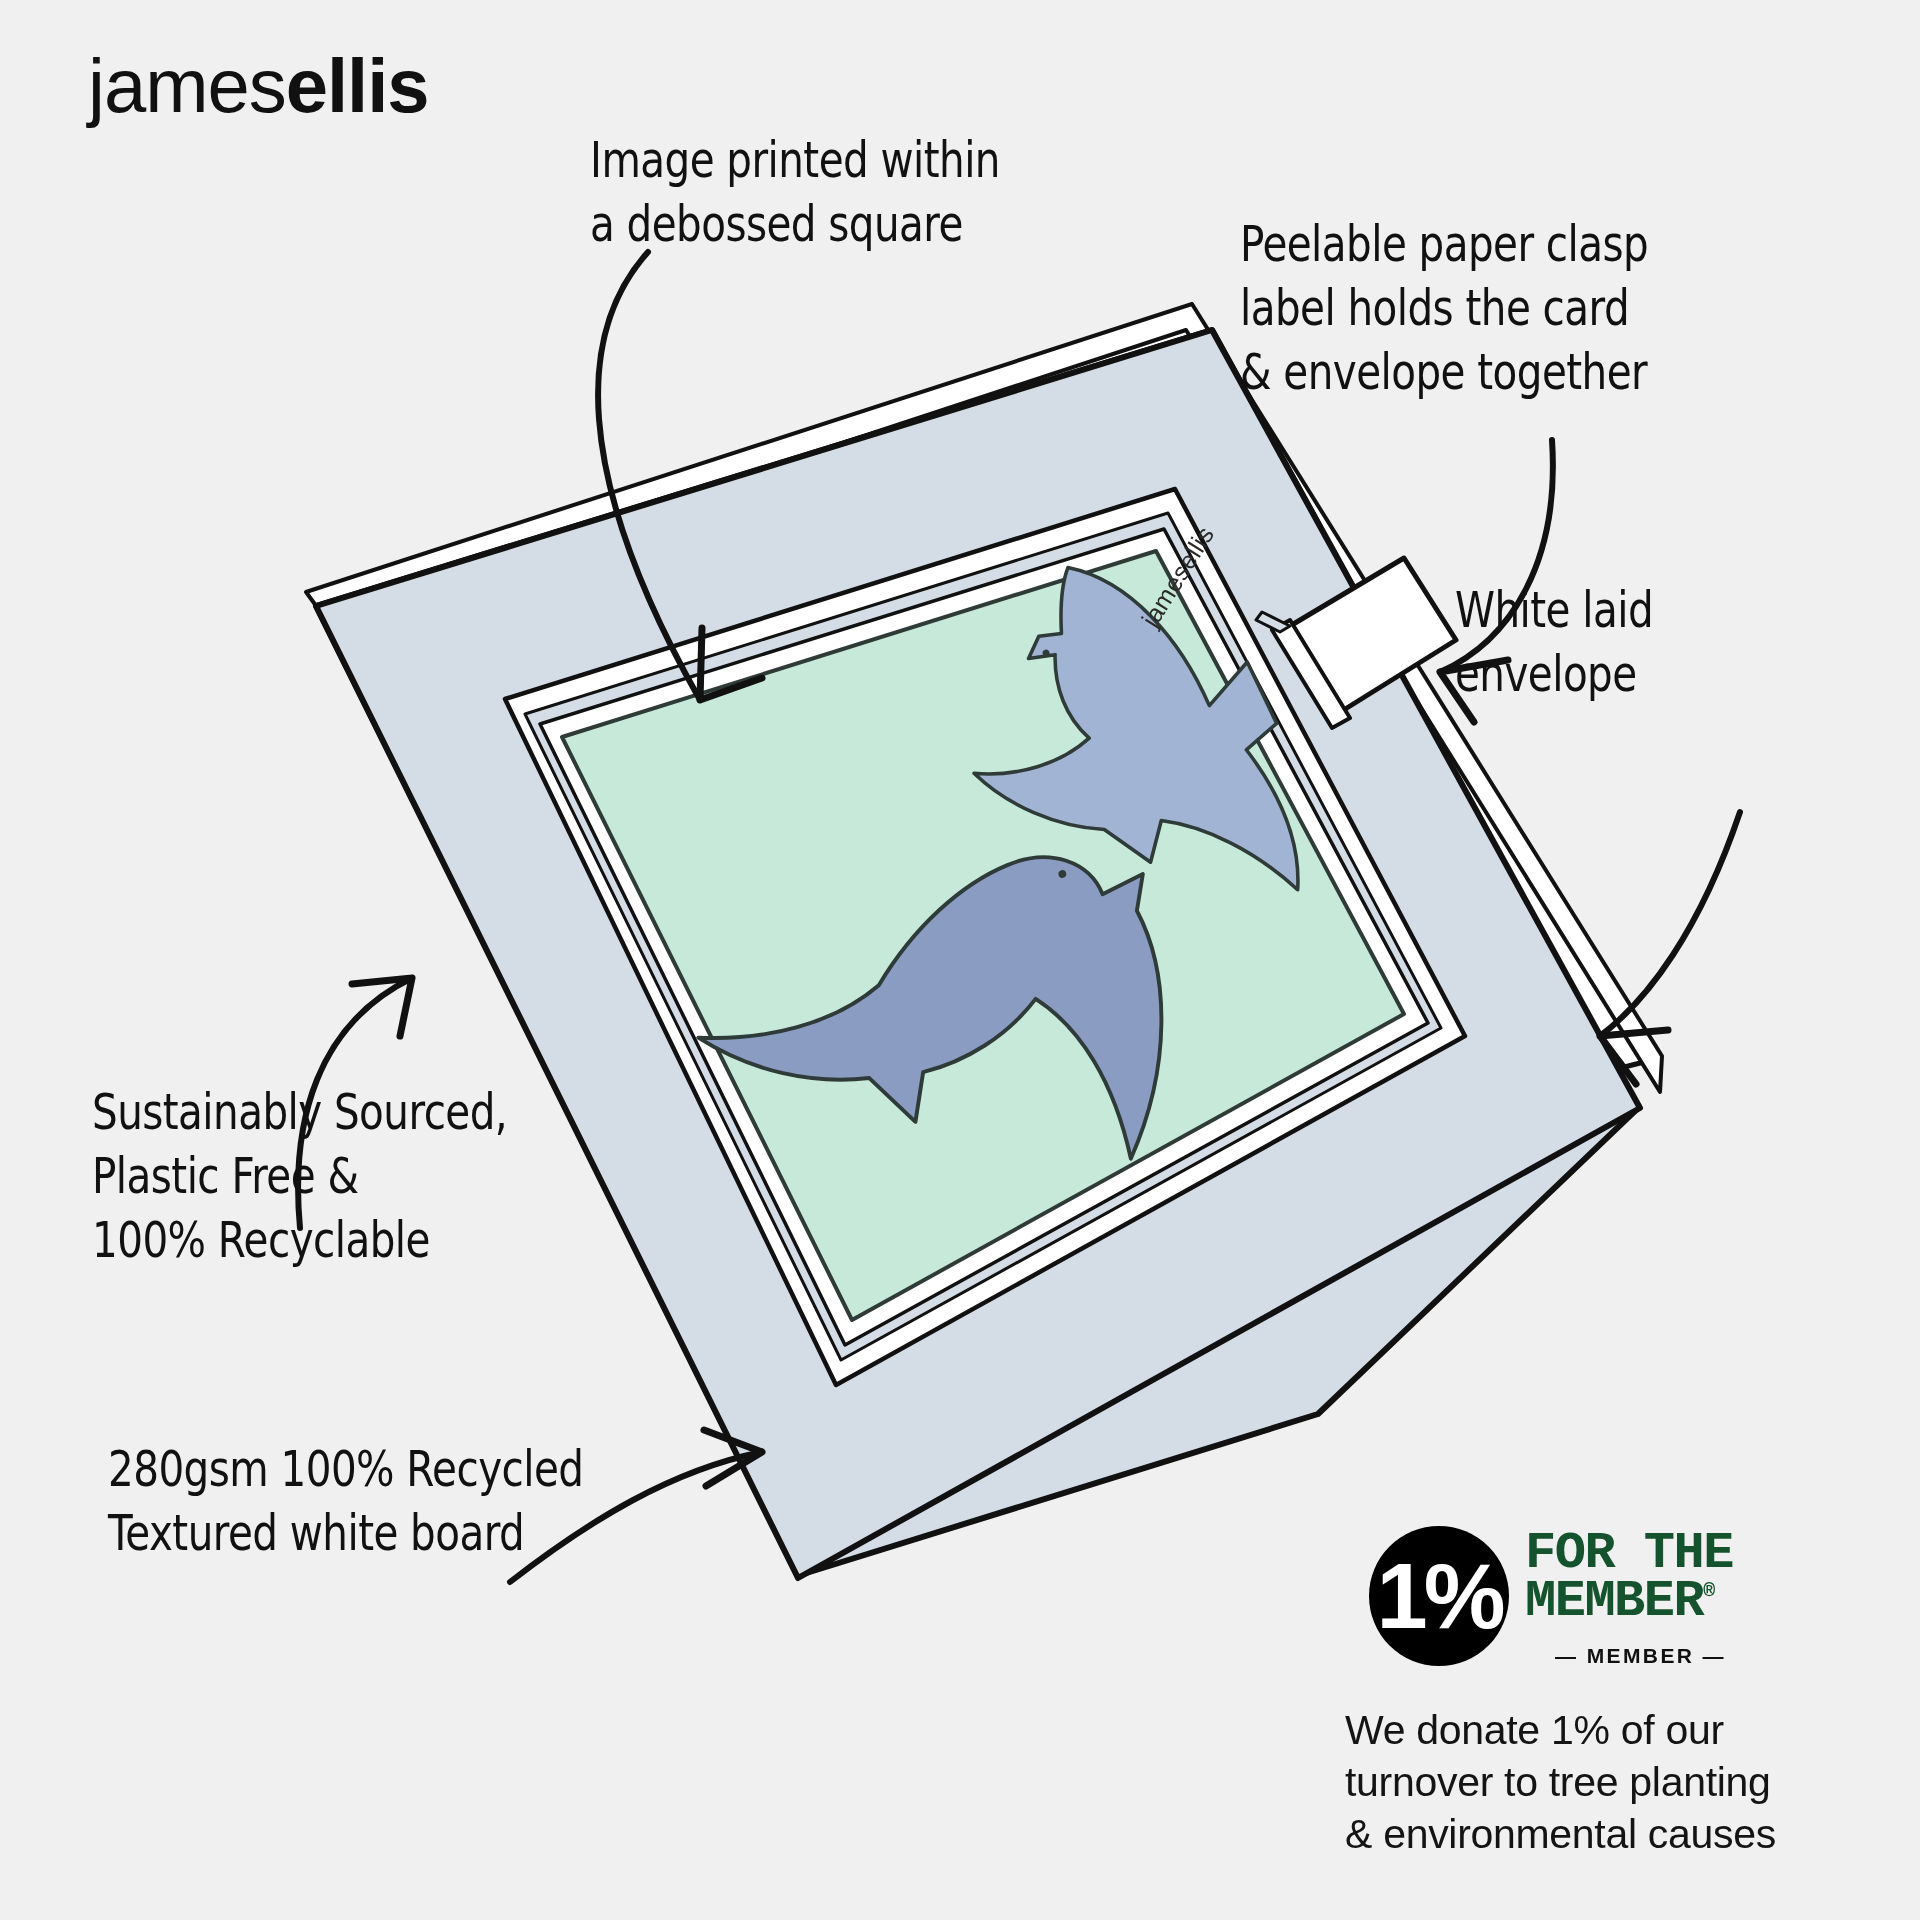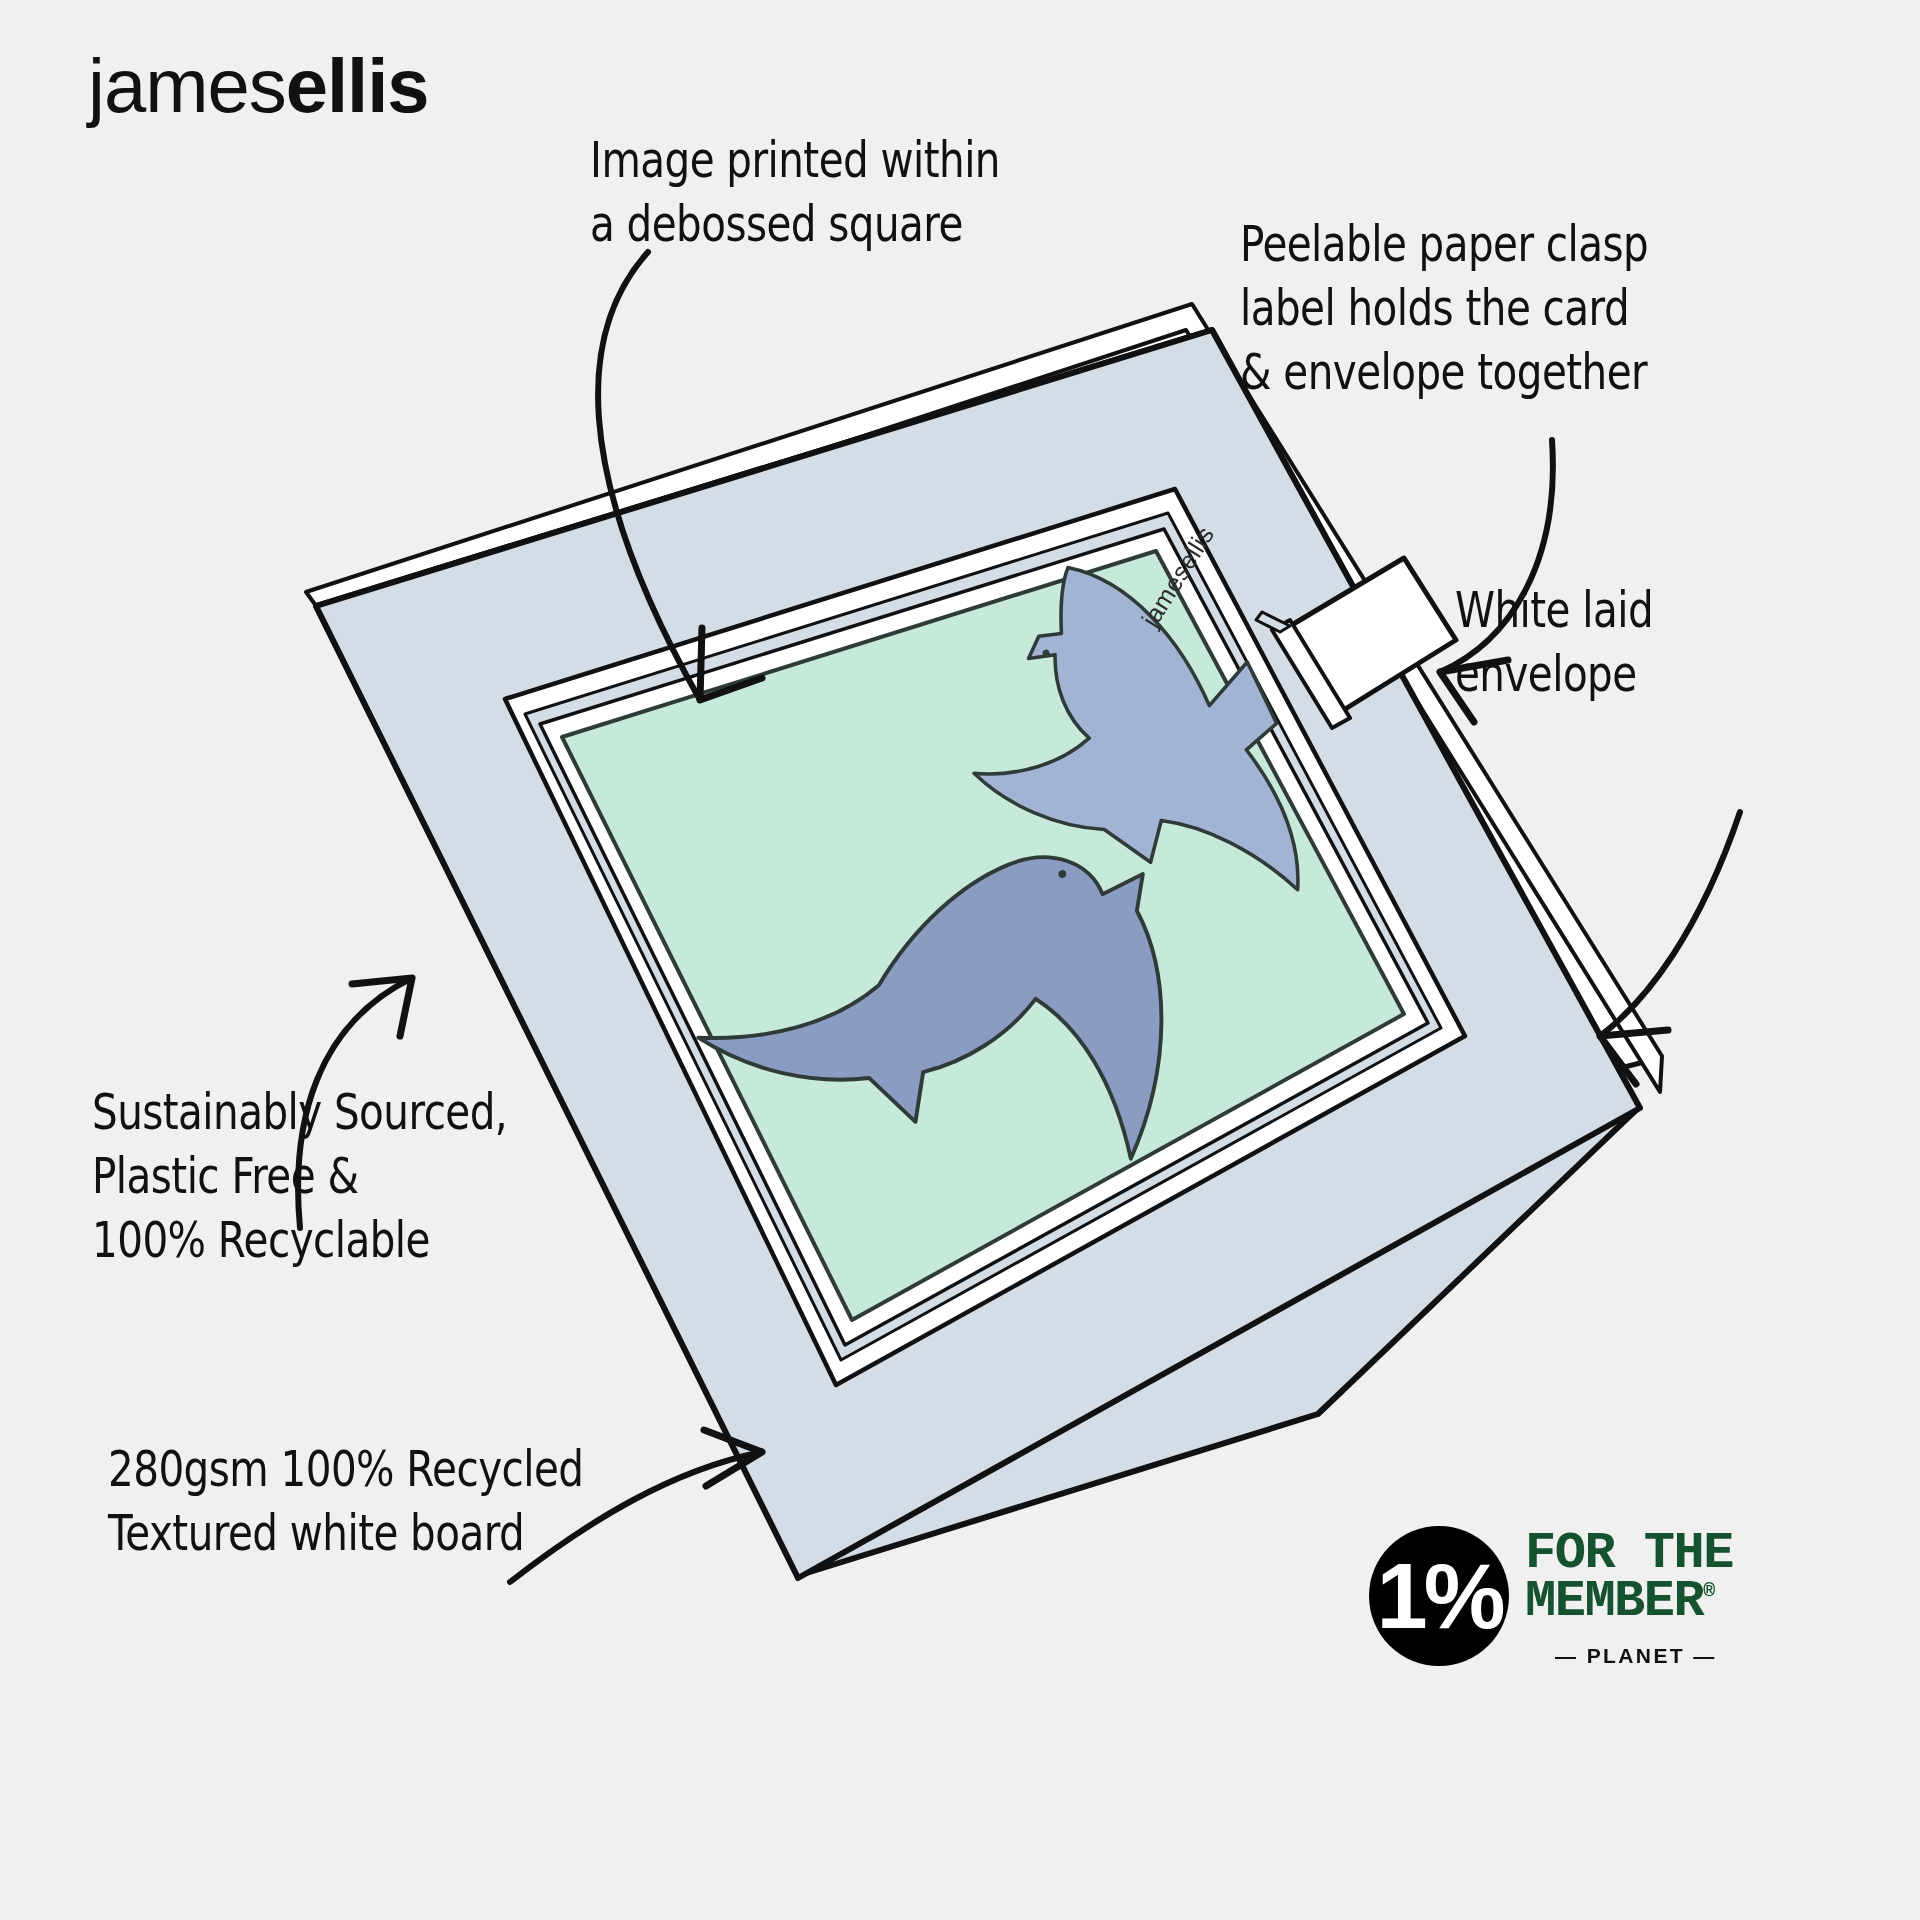--- a/index.html
+++ b/index.html
@@ -197,17 +197,20 @@
 
   <div class="clasp-text">jamesellis</div>
 
   <div class="fp">
     <div class="fp-circle"></div>
     <div class="fp-onepct">1%</div>
     <div class="fp-words">
       <div>FOR THE</div>
       <div><span>MEMBER</span><span class="reg">®</span></div>
     </div>
-    <div class="fp-member">— PLANET —</div>
+    <div class="fp-member">— MEMBER —</div>
   </div>
 
+  <div class="donate">We donate 1% of our
+turnover to tree planting
+&amp; environmental causes</div>
 
 </div>
 
 </body></html>

